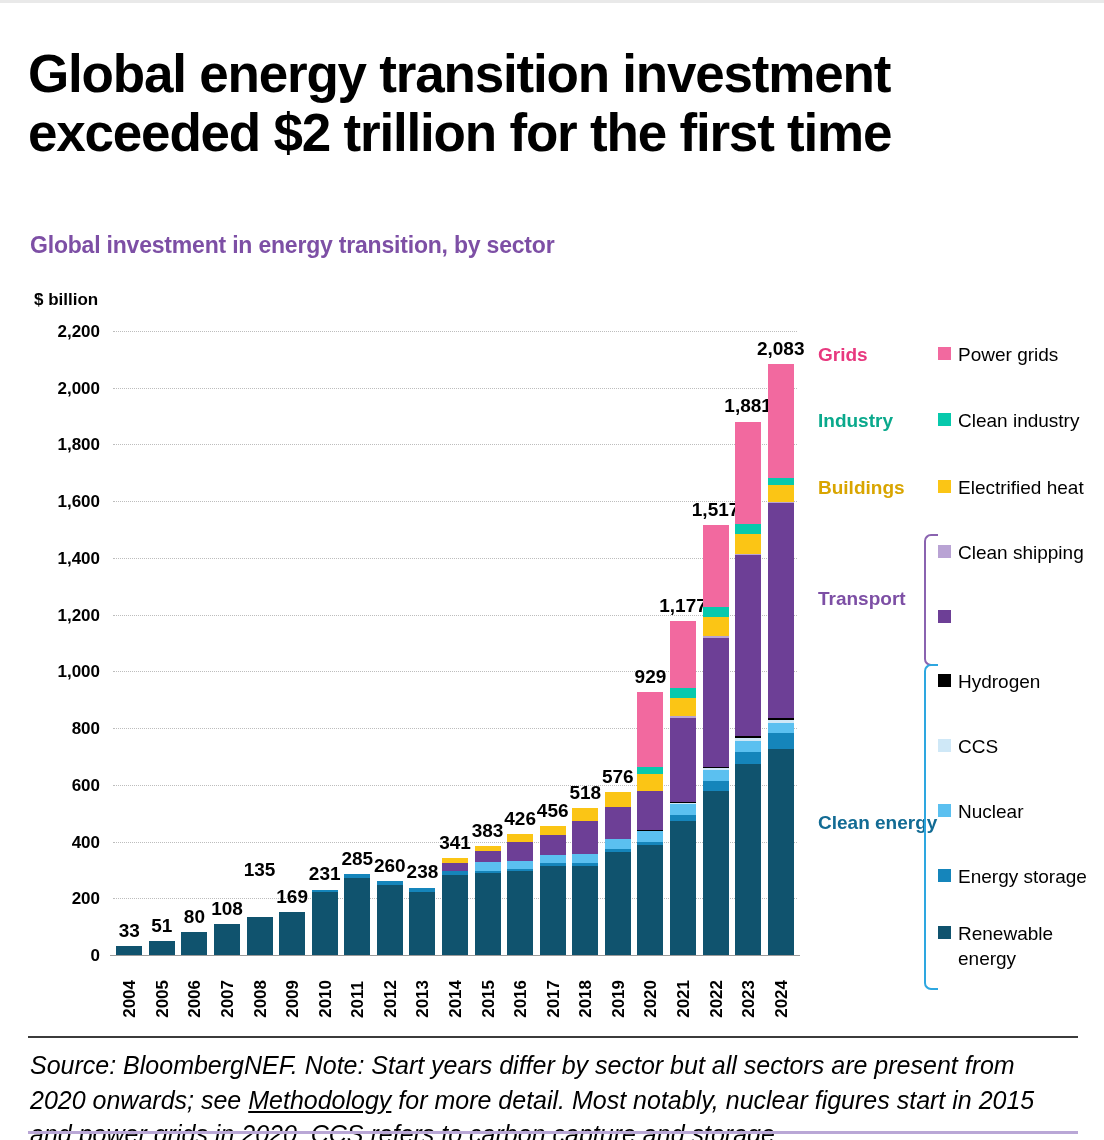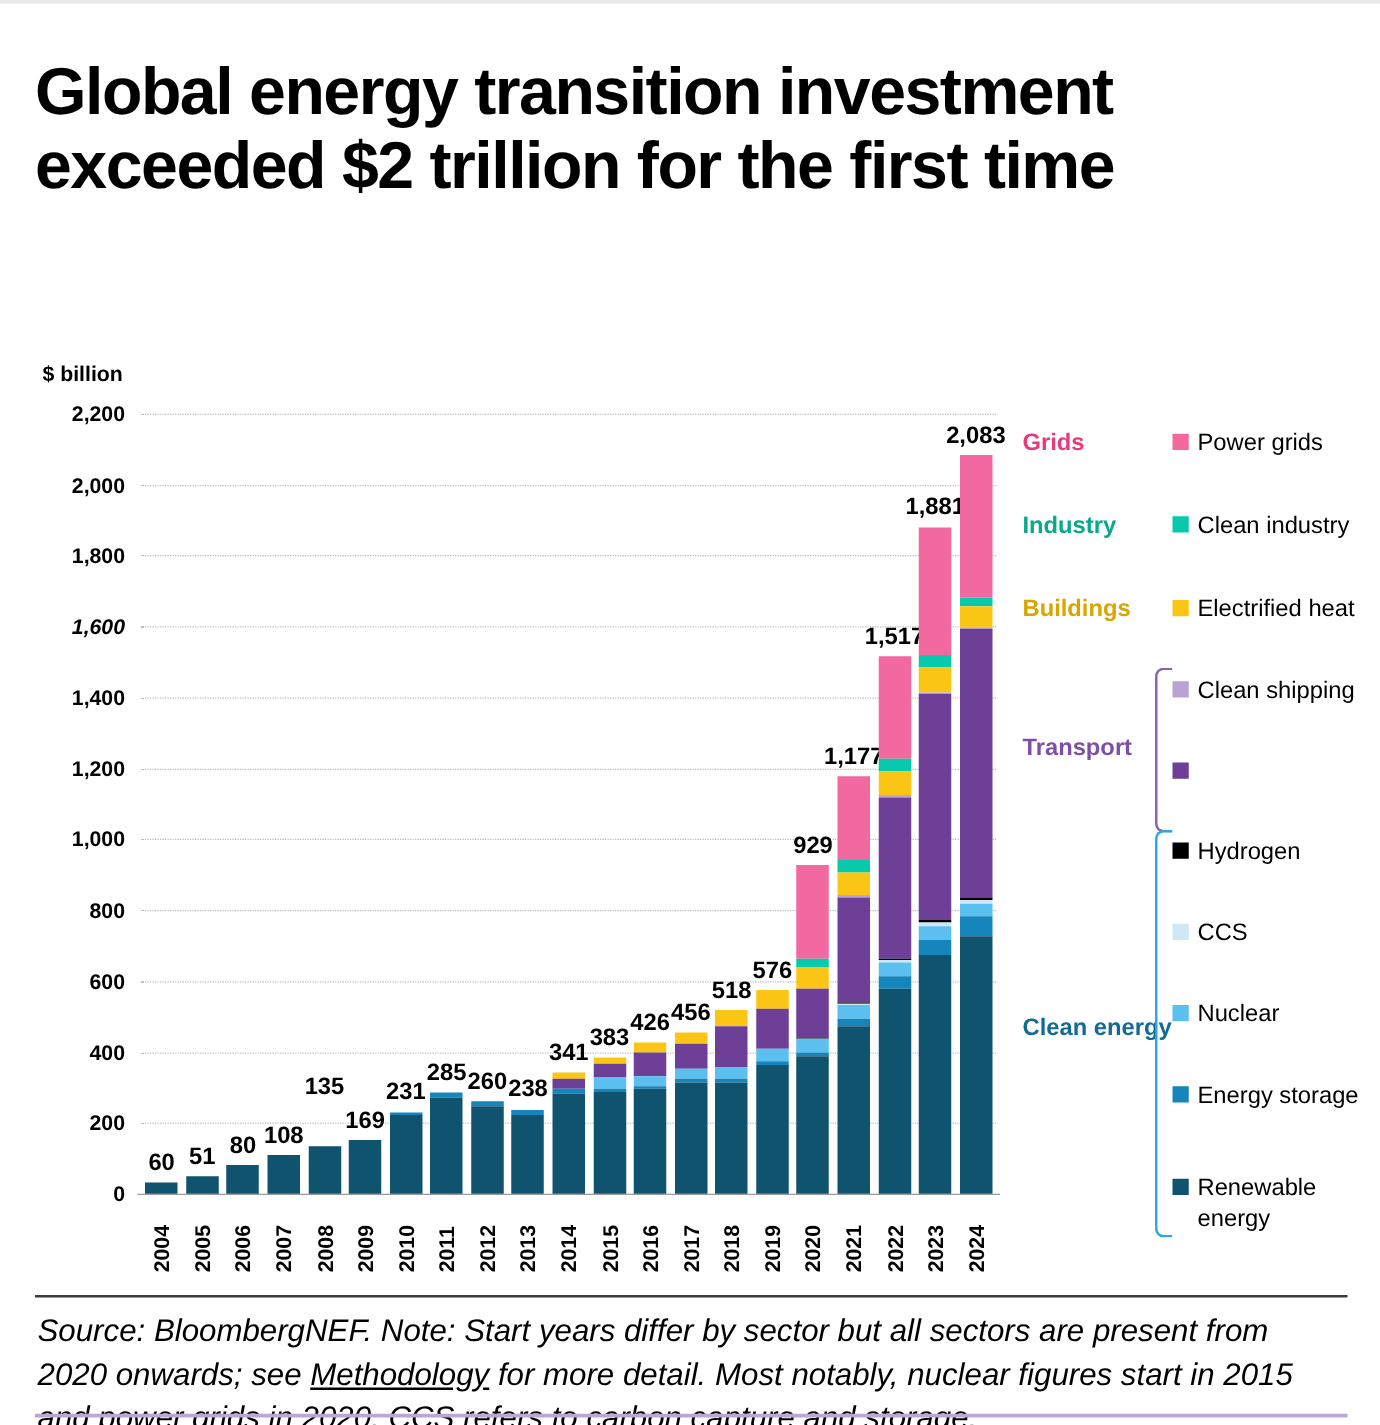--- a/index.html
+++ b/index.html
@@ -95,53 +95,54 @@
   .toprule{position:absolute;left:0;top:0;width:1104px;height:3px;background:#e9e9e9;}
 </style>
 </head>
 <body>
 
 <div class="page">
 
   <div class="toprule"></div>
 
   <div class="headline">Global energy transition investment exceeded $2 trillion for the first time</div>
+  <div class="subtitle">Global investment in energy transition, by sector</div>
   <div class="axis-unit">$ billion</div>
 
   <div class="ylabels">
       <div class="ytick" style="top: 624px;">0</div>
       <div class="ytick" style="top: 567.273px;">200</div>
       <div class="ytick" style="top: 510.545px;">400</div>
       <div class="ytick" style="top: 453.818px;">600</div>
       <div class="ytick" style="top: 397.091px;">800</div>
       <div class="ytick" style="top: 340.364px;">1,000</div>
       <div class="ytick" style="top: 283.636px;">1,200</div>
       <div class="ytick" style="top: 226.909px;">1,400</div>
-      <div class="ytick" style="top: 170.182px; font-style: italic;">1,600</div>
+      <div class="ytick" style="top: 170.182px;">1,600</div>
       <div class="ytick" style="top: 113.455px;">1,800</div>
       <div class="ytick" style="top: 56.7273px;">2,000</div>
       <div class="ytick" style="top: 0px;">2,200</div>
     </div>
   <div class="plot">
     <div class="zeroline"></div>
   <div class="gridline" style="top: 567.273px;"></div>
       <div class="gridline" style="top: 510.545px;"></div>
       <div class="gridline" style="top: 453.818px;"></div>
       <div class="gridline" style="top: 397.091px;"></div>
       <div class="gridline" style="top: 340.364px;"></div>
       <div class="gridline" style="top: 283.636px;"></div>
       <div class="gridline" style="top: 226.909px;"></div>
       <div class="gridline" style="top: 170.182px;"></div>
       <div class="gridline" style="top: 113.455px;"></div>
       <div class="gridline" style="top: 56.7273px;"></div>
       <div class="gridline" style="top: 0px;"></div>
       <div class="bar" style="left: 3.28571px;">
         <div class="seg" style="height: 9.36px; background: rgb(16, 83, 110);"></div>
       </div>
-      <div class="barlabel" style="left: -13.7143px; width: 60px; top: 588.64px;">60</div>
+      <div class="barlabel" style="left: -13.7143px; width: 60px; top: 588.64px;">33</div>
       <div class="bar" style="left: 35.8571px;">
         <div class="seg" style="height: 14.4655px; background: rgb(16, 83, 110);"></div>
       </div>
       <div class="barlabel" style="left: 18.8571px; width: 60px; top: 583.535px;">51</div>
       <div class="bar" style="left: 68.4286px;">
         <div class="seg" style="height: 22.6909px; background: rgb(16, 83, 110);"></div>
       </div>
       <div class="barlabel" style="left: 51.4286px; width: 60px; top: 575.309px;">80</div>
       <div class="bar" style="left: 101px;">
         <div class="seg" style="height: 30.6327px; background: rgb(16, 83, 110);"></div>
@@ -341,21 +342,21 @@
         <span class="litext">CCS</span>
       </div>
       <div class="li" style="left: 132px; top: 469px; width: 155px;">
         <span class="sw" style="background: rgb(91, 192, 240);"></span>
         <span class="litext">Nuclear</span>
       </div>
       <div class="li" style="left: 132px; top: 534px; width: 155px;">
         <span class="sw" style="background: rgb(21, 133, 187);"></span>
         <span class="litext">Energy storage</span>
       </div>
-      <div class="li" style="left: 132px; top: 608px; width: 155px;">
+      <div class="li" style="left: 132px; top: 591px; width: 155px;">
         <span class="sw" style="background: rgb(16, 83, 110);"></span>
         <span class="litext">Renewable energy</span>
       </div>
       <div class="grp" style="top: 14px; left: 12px; color: rgb(232, 57, 127);">Grids</div>
       <div class="grp" style="top: 80px; left: 12px; color: rgb(10, 169, 140);">Industry</div>
       <div class="grp" style="top: 147px; left: 12px; color: rgb(217, 165, 0);">Buildings</div>
       <div class="grp" style="top: 258px; left: 12px; color: rgb(125, 79, 165);">Transport</div>
       <div class="grp" style="top: 482px; left: 12px; color: rgb(18, 107, 148);">Clean energy</div>
       <div class="brk" style="left: 118px; top: 204px; height: 128px;"></div>
       <div class="brk blue" style="left: 118px; top: 334px; height: 322px;"></div>

